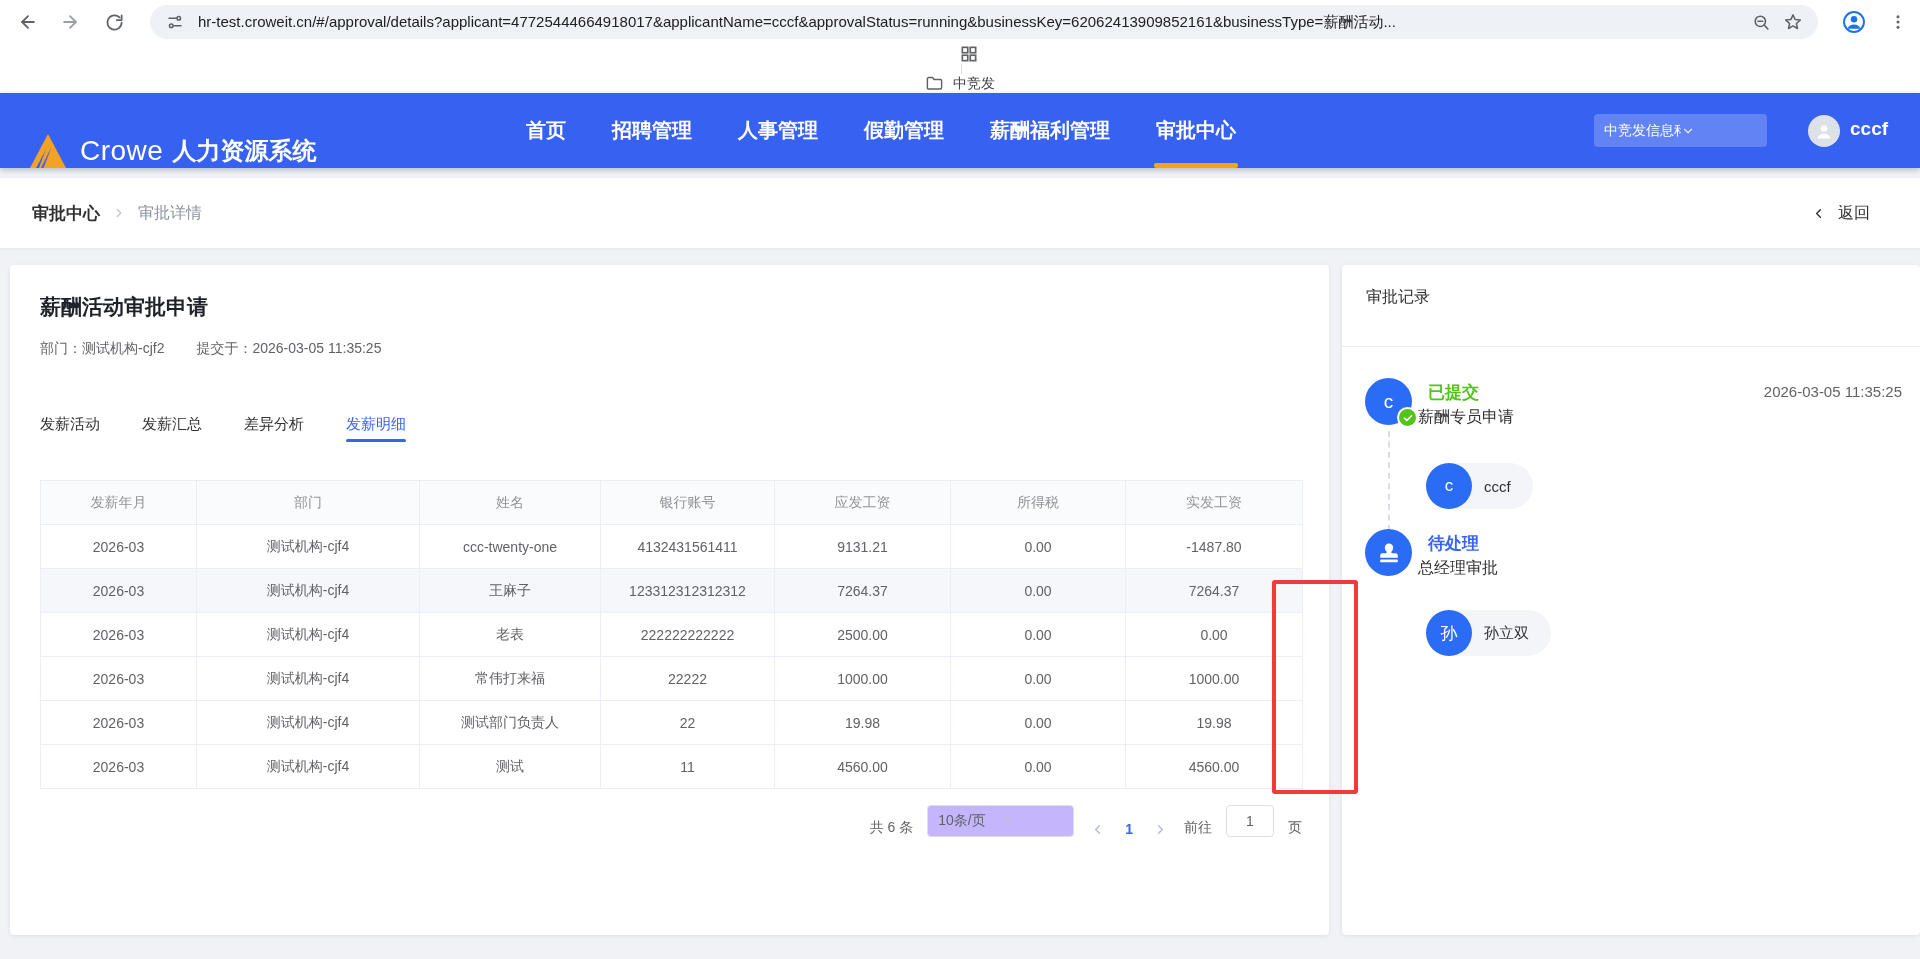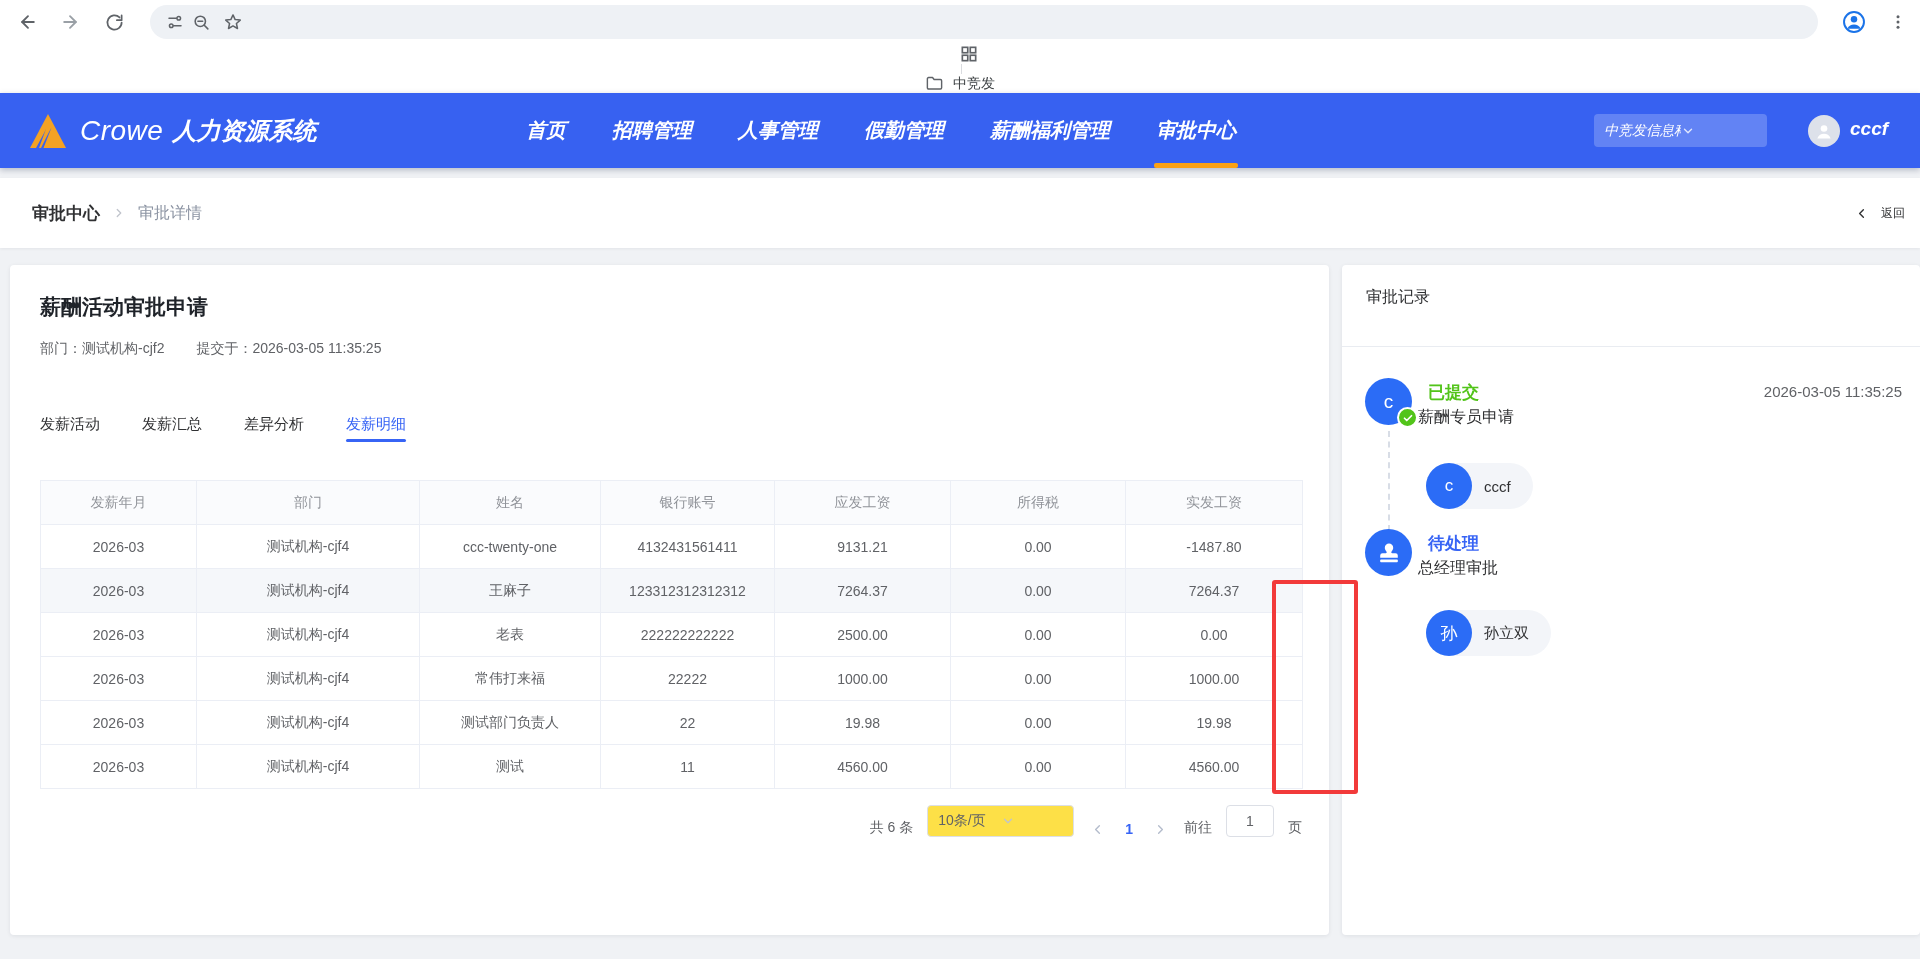--- a/index.html
+++ b/index.html
@@ -20,21 +20,21 @@
     color:#5f6368; flex:0 0 auto; cursor:pointer; }
 
   
   #bm-bar { position:absolute; left:0; top:44px; width:1920px; height:49px; background:#fff;
     display:flex; align-items:center;flex-direction:column; }
   #bm-sep { width:1px; height:20px; background:#dadce0; margin:0 14px 0 16px; }
   #bm-folder { display:flex; align-items:center; gap:9px; color:#3c4043; font-size:14px; cursor:pointer; }
 
   
   #app-header { position:absolute; left:0; top:93px; width:1920px; height:75px; background:#3761f1;
-    display:flex; align-items:center; box-shadow:0 2px 6px rgba(0,21,61,.25);font-style:italic; }
+    display:flex; align-items:flex-end; box-shadow:0 2px 6px rgba(0,21,61,.25); }
   #brand { display:flex; align-items:center; margin-left:30px; }
   #brand-name { color:#fff; font-size:28px; font-weight:400; margin-left:14px; letter-spacing:.5px; }
   #system-name { color:#fff; font-size:24px; font-weight:700; margin-left:9px; }
   #main-nav { position:absolute; left:524px; top:0; height:75px; display:flex; gap:42px; }
   .nav-item { position:relative; display:flex; align-items:center; color:#fff; font-size:20px;
     font-weight:700; cursor:pointer; padding:0 2px; }
   .nav-item.active::after { content:""; position:absolute; left:0; right:0; bottom:0;
     height:5px; background:#fba114; border-radius:2px; }
   #company-select { position:absolute; left:1594px; top:21px; width:173px; height:33px;
     background:rgba(255,255,255,.22); border-radius:4px; display:flex; align-items:center;
@@ -43,22 +43,22 @@
   #header-avatar { position:absolute; left:1808px; top:22px; width:32px; height:32px; border-radius:50%;
     background:#dde1ea; display:flex; align-items:center; justify-content:center; color:#fff; cursor:pointer; }
   #header-user { position:absolute; left:1850px; top:25px; color:#fff; font-size:19px; font-weight:700; cursor:pointer; }
 
   
   #crumb-bar { position:absolute; left:0; top:178px; width:1920px; height:70px; background:#fff;
     display:flex; align-items:center; box-shadow:0 1px 3px rgba(0,21,41,.06); }
   #crumb-root { margin-left:32px; font-size:17px; font-weight:700; color:#303133; cursor:pointer; }
   .crumb-sep { color:#c0c4cc; margin:0 12px; display:flex; align-items:center; }
   #crumb-current { font-size:16px; color:#8c94a3; }
-  #back-link { position:absolute; right:15px; display:flex; align-items:center; gap:12px;
-    font-size:12px; color:#303133; cursor:pointer; }
+  #back-link { position:absolute; right:50px; display:flex; align-items:center; gap:12px;
+    font-size:16px; color:#303133; cursor:pointer; }
   #back-link svg { color:#303133; }
 
   
   .card { position:absolute; background:#fff; border-radius:4px; box-shadow:0 1px 4px rgba(0,21,41,.08); }
   #detail-card { left:10px; top:265px; width:1319px; height:670px; }
   #approval-card { left:1342px; top:265px; width:578px; height:670px; }
 
   
   #page-title { position:absolute; left:30px; top:28px; font-size:21px; font-weight:700; color:#1f2329; }
   #meta-row { position:absolute; left:30px; top:75px; font-size:14px; color:#606266; display:flex; gap:32px; }
@@ -72,21 +72,21 @@
     table-layout:fixed; font-size:14px; }
   #pay-table th, #pay-table td { border:1px solid #ebeef5; height:44px; text-align:center;
     padding:0 6px; overflow:hidden; white-space:nowrap; }
   #pay-table th { background:#fafbfd; color:#909399; font-weight:500; }
   #pay-table td { color:#606266; }
   tr.row-hover td { background:#f5f7fa; }
 
   #pagination { position:absolute; left:30px; top:538px; width:1262px; height:34px;
     display:flex; align-items:flex-end; justify-content:flex-end; gap:14px; font-size:14px; color:#606266; }
   #page-size-select { width:147px; height:32px; border:1px solid #dcdfe6; border-radius:4px;
-    display:flex; align-items:center; padding:0 10px; color:#606266; cursor:pointer; background:#fde047; }
+    display:flex; align-items:center; padding:0 10px; color:#606266; cursor:pointer; background:#c4b5fd; }
   #page-size-select span { flex:1; }
   .pg-arrow { color:#b4bccc; display:flex; align-items:center; cursor:pointer; padding:0 2px; }
   #pg-current { color:#3764f5; font-weight:700; padding:0 4px; cursor:pointer; }
   #goto-input { width:48px; height:32px; border:1px solid #dcdfe6; border-radius:4px;
     text-align:center; font-size:14px; color:#606266; outline:none; }
 
   
   #approval-title { position:absolute; left:24px; top:22px; font-size:16px; color:#303133; }
   #approval-divider { position:absolute; left:0; top:81px; width:578px; height:1px; background:#e9ecf1; }
   .step-avatar { position:absolute; width:47px; height:47px; border-radius:50%; background:#2b6cf6;
@@ -137,20 +137,21 @@
     </div>
     <div id="url-pill">
       <div class="pill-icon" style="margin-left:12px">
         <svg width="18" height="18" viewBox="0 0 24 24" fill="none" stroke="currentColor" stroke-width="2" stroke-linecap="round">
             <path d="M4 7h10"></path>
             <circle cx="17" cy="7" r="2.4"></circle>
             <path d="M20 17H10"></path>
             <circle cx="7" cy="17" r="2.4"></circle>
           </svg>
       </div>
+      <div id="url-text">hr-test.croweit.cn/#/approval/details?applicant=47725444664918017&amp;applicantName=cccf&amp;approvalStatus=running&amp;businessKey=62062413909852161&amp;businessType=薪酬活动...</div>
       <div class="pill-icon" style="margin-right:6px">
         <svg width="19" height="19" viewBox="0 0 24 24" fill="none" stroke="currentColor" stroke-width="2" stroke-linecap="round">
             <circle cx="10.5" cy="10.5" r="6.5"></circle>
             <path d="M20 20l-4.5-4.5"></path>
             <path d="M7.5 10.5h6"></path>
           </svg>
       </div>
       <div class="pill-icon" style="margin-right:12px">
         <svg width="20" height="20" viewBox="0 0 24 24" fill="none" stroke="currentColor" stroke-width="1.8" stroke-linejoin="round">
             <path d="M12 3.5l2.6 5.6 6.1.6-4.6 4.1 1.3 6-5.4-3.1-5.4 3.1 1.3-6-4.6-4.1 6.1-.6z"></path>

